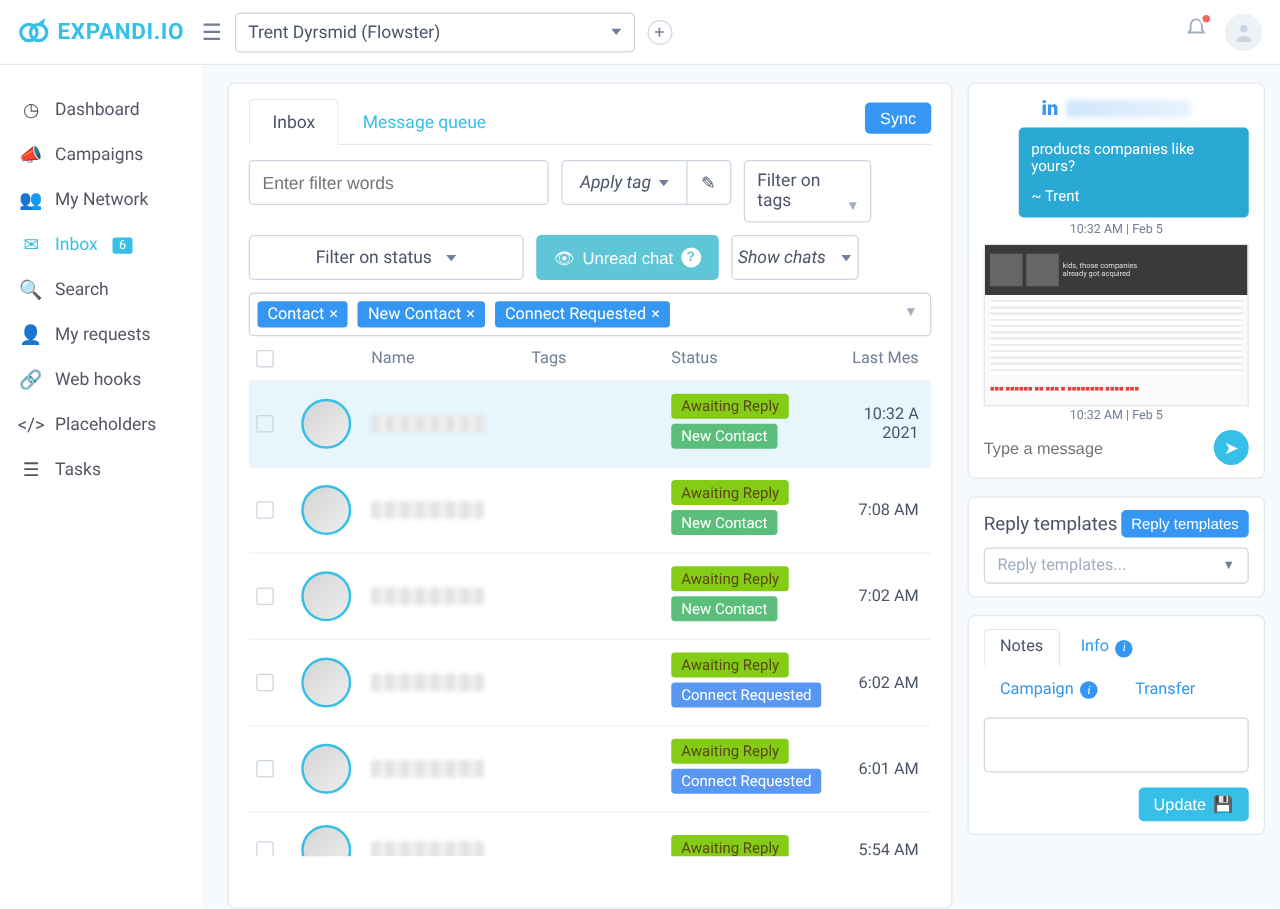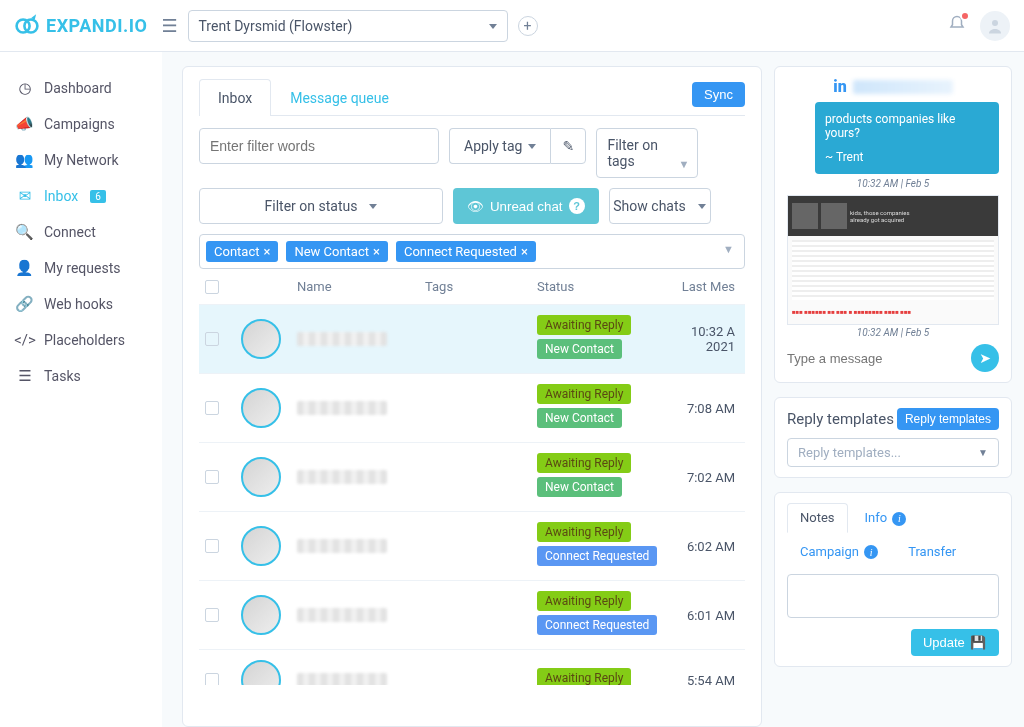--- a/index.html
+++ b/index.html
@@ -27,28 +27,28 @@
 .main { flex: 1; padding: 14px 10px 0 20px; overflow: hidden; }
 .panel { background: #fff; border: 1px solid #e2e8f0; border-radius: 6px; padding: 12px 16px 0 16px; height: 100%; overflow: hidden; }
 .tabs-row { display: flex; align-items: center; border-bottom: 1px solid #e2e8f0; }
 .tab { padding: 10px 18px; border: 1px solid transparent; border-bottom: none; margin-bottom: -1px; color: #36c0e8; cursor: pointer; border-radius: 4px 4px 0 0; }
 .tab.active { color: #4a5568; border-color: #e2e8f0; background: #fff; }
 .sync-btn { margin-left: auto; background: #3596f3; color: #fff; border: none; padding: 5px 12px; border-radius: 4px; font-size: 13px; cursor: pointer; margin-bottom: 6px; }
 .filters-row { display: flex; gap: 10px; margin-top: 12px; flex-wrap: wrap; }
 .filters-row2 { display: flex; gap: 10px; margin-top: 10px; }
 .ctrl { border: 1px solid #cbd5e0; border-radius: 4px; background: #fff; display: flex; align-items: center; }
 .filter-input { width: 240px; height: 36px; padding: 0 10px; border: 1px solid #cbd5e0; border-radius: 4px; font-size: 14px; }
-.apply-tag { height: 36px; padding: 12px 14px; }
+.apply-tag { height: 36px; padding: 12px 14px; font-style: italic; }
 .magic { height: 36px; width: 36px; justify-content: center; }
 .filter-tags { height: 50px; width: 102px; padding: 6px 10px; flex-direction: column; align-items: center; justify-content: center; position: relative; }
 .caret-down { position: absolute; right: 8px; bottom: 6px; color: #a0aec0; font-size: 11px; }
-.filter-status { width: 244px; height: 36px; justify-content: center; gap: 6px; }
+.filter-status { width: 220px; height: 36px; justify-content: center; gap: 6px; }
 .unread-chat { height: 36px; padding: 0 14px; background: #5ec6d6; color: #fff; border: none; border-radius: 4px; display: flex; align-items: center; gap: 6px; cursor: pointer; }
 .unread-q { background: #fff; color: #5ec6d6; width: 16px; height: 16px; border-radius: 50%; font-size: 11px; display: inline-flex; align-items: center; justify-content: center; font-weight: 700; }
-.show-chats { height: 36px; width: 102px; justify-content: center; gap: 6px; }
+.show-chats { height: 36px; width: 102px; justify-content: center; gap: 6px; font-style: italic; }
 .chip-bar { margin-top: 10px; border: 1px solid #cbd5e0; border-radius: 4px; padding: 6px; display: flex; gap: 8px; position: relative; }
 .chip { background: #3596f3; color: #fff; padding: 3px 8px; border-radius: 3px; font-size: 13px; display: inline-flex; align-items: center; gap: 4px; }
 .chip-x { cursor: pointer; }
 .chip-caret { position: absolute; right: 10px; top: 8px; color: #a0aec0; font-size: 11px; }
 .tbl-head { display: flex; align-items: center; padding: 10px 6px; color: #718096; font-size: 13px; border-bottom: 1px solid #edf2f7; }
 .col-chk { width: 36px; }
 .col-av { width: 56px; }
 .col-name { width: 128px; }
 .col-tags { width: 112px; }
 .col-status { width: 130px; }
@@ -63,21 +63,21 @@
 .b-awaiting { background: #84cc16; color: #5a4a12; }
 .b-newcontact { background: #5bbf7b; }
 .b-connect { background: #5a97f3; }
 .time-cell { font-size: 13px; color: #4a5568; }
 
 .rightcol { width: 252px; padding: 14px 12px 0 2px; display: flex; flex-direction: column; gap: 14px; overflow: hidden; }
 .rpanel { background: #fff; border: 1px solid #e2e8f0; border-radius: 6px; padding: 10px 12px; }
 .linkedin-head { display: flex; align-items: center; gap: 6px; color: #3596f3; font-weight: 700; font-size: 16px; margin-bottom: 6px; justify-content: center; }
 .li-blur { width: 100px; height: 14px; background: linear-gradient(90deg,#cfe6fb,#e8f3fd); filter: blur(2px); border-radius: 2px; }
 .msg-bubble { background: #2aa9d4; color: #fff; padding: 10px; font-size: 12px; border-radius: 4px; margin-left: 28px; margin-bottom: 4px; }
-.msg-time { font-size: 10px; color: #718096; text-align: center; margin: 2px 0 6px 0; font-style: italic; }
+.msg-time { font-size: 10px; color: #718096; text-align: center; margin: 2px 0 6px 0; }
 .reply-preview { border: 1px solid #e2e8f0; height: 130px; margin-bottom: 2px; background: #fafafa; font-size: 6px; padding: 4px; color: #999; overflow: hidden; }
 .preview-dark { background: #3a3a3a; height: 40px; margin: -4px -4px 4px -4px; display:flex; align-items:center; padding:4px; gap:3px;}
 .preview-dark .thumb{width:26px;height:26px;background:#666;}
 .preview-red { color: #e53e3e; font-size: 6px; margin-top: 8px; }
 .compose { display: flex; align-items: center; gap: 8px; margin-top: 6px; }
 .compose input { flex: 1; border: none; outline: none; font-size: 13px; color: #6d28d9; }
 .send-btn { width: 28px; height: 28px; border-radius: 50%; background: #36c0e8; display: flex; align-items: center; justify-content: center; color: #fff; }
 .rt-head { display: flex; align-items: center; justify-content: space-between; margin-bottom: 8px; }
 .rt-title { font-size: 15px; color: #4a5568; }
 .rt-btn { background: #3596f3; color: #fff; border: none; padding: 4px 8px; border-radius: 4px; font-size: 12px; }
@@ -139,21 +139,21 @@
         <span class="side-icon">👥</span>
         <span>My Network</span>
       </div>
     <div class="side-item active">
         <span class="side-icon">✉</span>
         <span>Inbox</span>
         <span class="side-badge">6</span>
       </div>
     <div class="side-item">
         <span class="side-icon">🔍</span>
-        <span>Connect</span>
+        <span>Search</span>
       </div>
     <div class="side-item">
         <span class="side-icon">👤</span>
         <span>My requests</span>
       </div>
     <div class="side-item">
         <span class="side-icon">🔗</span>
         <span>Web hooks</span>
       </div>
     <div class="side-item">

